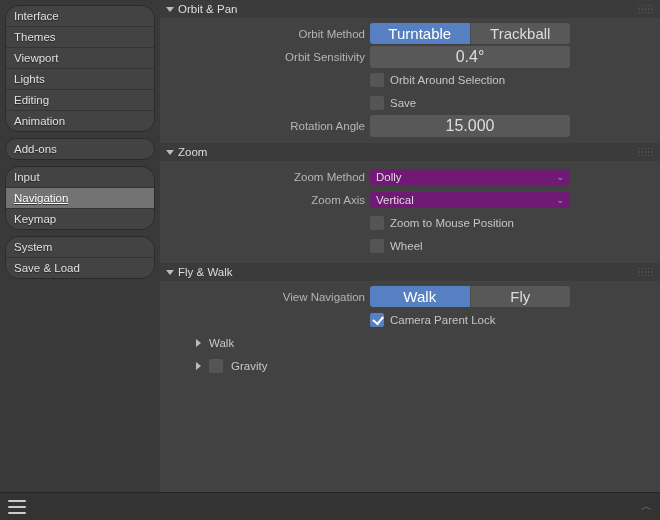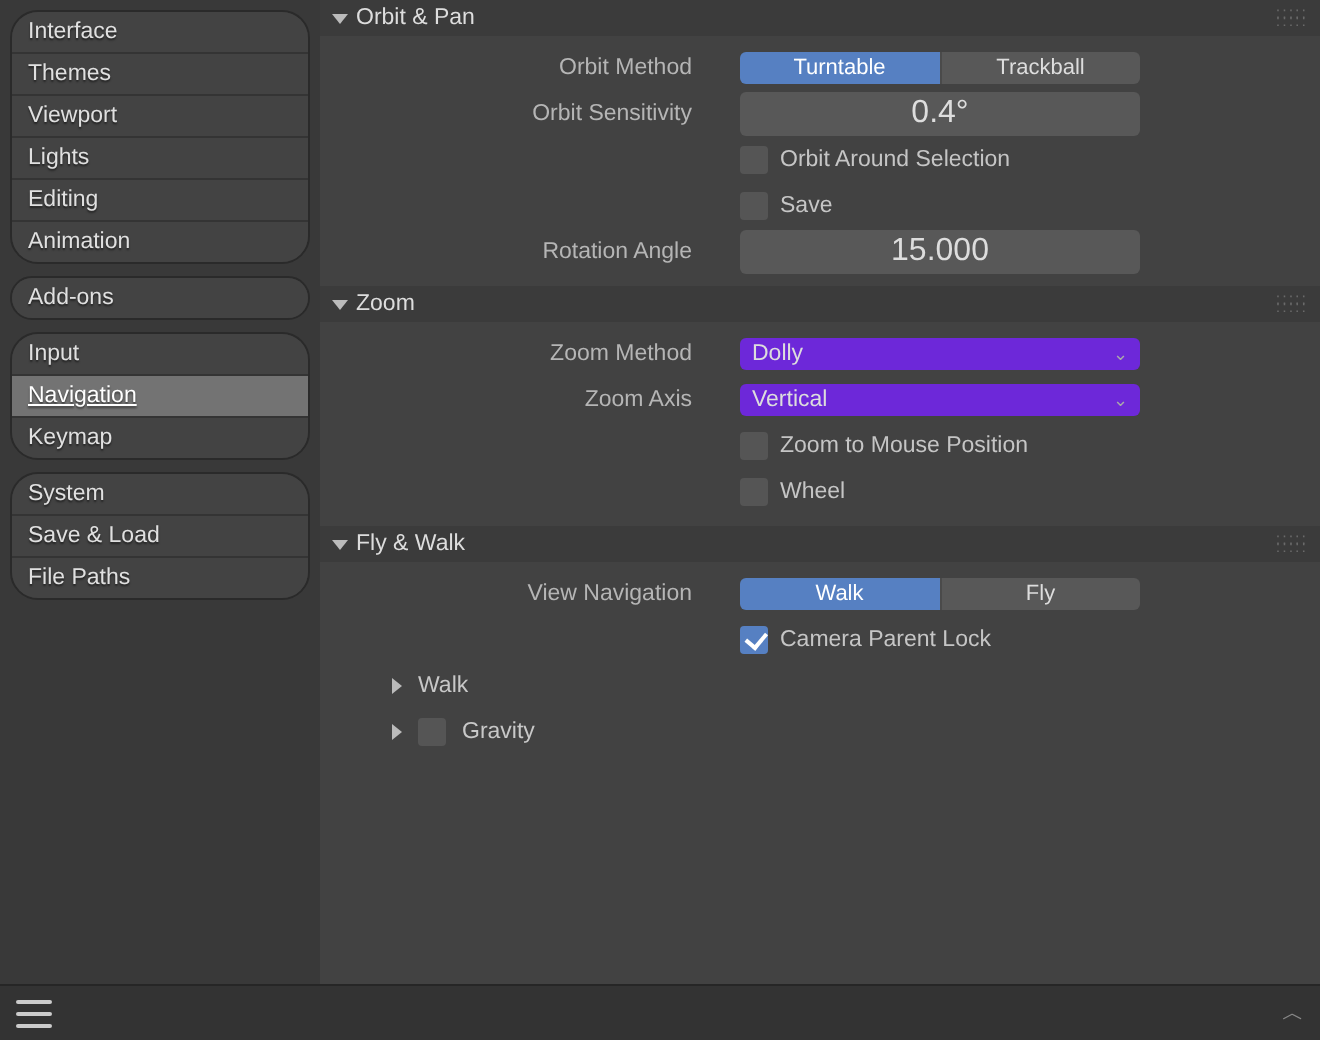--- a/index.html
+++ b/index.html
@@ -8,28 +8,28 @@
   .sidebar { width: 160px; padding: 5px 5px 0 5px; display: flex; flex-direction: column; gap: 6px; }
   .side-group { border: 1px solid #2a2a2a; border-radius: 14px; overflow: hidden; }
   .side-item { background: #434343; color: #e0e0e0; padding: 4px 8px; border-bottom: 1px solid #343434; cursor: pointer; text-shadow: 0 1px 1px rgba(0,0,0,0.5);}
   .side-item:last-child { border-bottom: none; }
   .side-item.active { background: #737373; color: #fff; text-decoration: underline; }
   .content { flex: 1; overflow: hidden; background: #424242; display:flex; flex-direction:column;}
   .panel-header { background: #3b3b3b; padding: 3px 6px; display: flex; align-items: center; gap: 4px; font-size: 11.5px; color:#ddd; position:relative;}
   .panel-header .grip { position:absolute; right:6px; top:5px; color:#6a6a6a; letter-spacing:1px; font-size:8px; line-height:4px;}
   .panel-body { padding: 6px 12px 8px 12px; display: flex; flex-direction: column; gap: 4px; }
   .row { display: flex; align-items: center; height: 19px; }
-  .row .label { width: 198px; text-align: right; padding-right: 24px; color: #b5b5b5; }
+  .row .label { width: 198px; text-align: right; padding-right: 5px; color: #b5b5b5; }
   .row .ctrl { width: 200px; display: flex; align-items: center; gap: 6px; }
   .seg { display: flex; width: 100%; border-radius: 3px; overflow: hidden; }
-  .seg .opt { flex: 1; text-align: center; padding: 2px 0; background: #585858; color: #ddd; cursor:pointer; border-right:1px solid #4a4a4a; font-size:11px;}
+  .seg .opt { flex: 1; text-align: center; padding: 2px 0; background: #585858; color: #ddd; cursor:pointer; border-right:1px solid #4a4a4a; font-size:15px;}
   .seg .opt:last-child{border-right:none;}
   .seg .opt.sel { background: #5680c2; color: #fff; }
   .numfield { background: #585858; color: #ddd; text-align: center; width: 100%; border-radius: 3px; padding: 2px 0; font-size:16px;}
-  .select { background: #6d28d9; color: #ddd; width: 100%; border-radius: 3px; padding: 2px 6px; display:flex; justify-content:space-between; align-items:center; cursor:pointer; font-size:11.5px;}
+  .select { background: #701a75; color: #ddd; width: 100%; border-radius: 3px; padding: 2px 6px; display:flex; justify-content:space-between; align-items:center; cursor:pointer; font-size:11.5px;}
   .select .chev { font-size: 9px; color:#aaa;}
   .check { width: 14px; height: 14px; border-radius: 2px; background: #555; display: inline-flex; align-items:center; justify-content:center; flex-shrink:0;}
   .check.on { background: #5680c2; }
   .check.on::after { content: ""; width: 5px; height: 8px; border: solid #fff; border-width: 0 2px 2px 0; transform: rotate(40deg) translateY(-1px);}
   .checklbl { color: #c5c5c5; }
   .tri { display:inline-block; width:0; height:0; border-left:4px solid transparent; border-right:4px solid transparent;}
   .tri.d { border-top:5px solid #bbb;}
   .tri.r { border-top:4px solid transparent; border-bottom:4px solid transparent; border-left:5px solid #bbb; border-right:none;}
   .subrow { display:flex; align-items:center; gap:8px; padding:2px 0 2px 24px; height:19px;}
   .footer { height:28px; background:#333; border-top:1px solid #262626; display:flex; align-items:center; justify-content:space-between; padding:0 8px;}
@@ -54,21 +54,20 @@
         <div class="side-item">Add-ons</div>
       </div>
       <div class="side-group">
         <div class="side-item">Input</div>
         <div class="side-item active">Navigation</div>
         <div class="side-item">Keymap</div>
       </div>
       <div class="side-group">
         <div class="side-item">System</div>
         <div class="side-item">Save &amp; Load</div>
-        <div class="side-item">File Paths</div>
       </div>
     </div>
 <div class="content">
 
   <div class="panel-header">
     <span class="tri d"></span>
     <span>Orbit &amp; Pan</span>
     <span class="grip">:::::<br>:::::</span>
   </div>
   <div class="panel-body">

